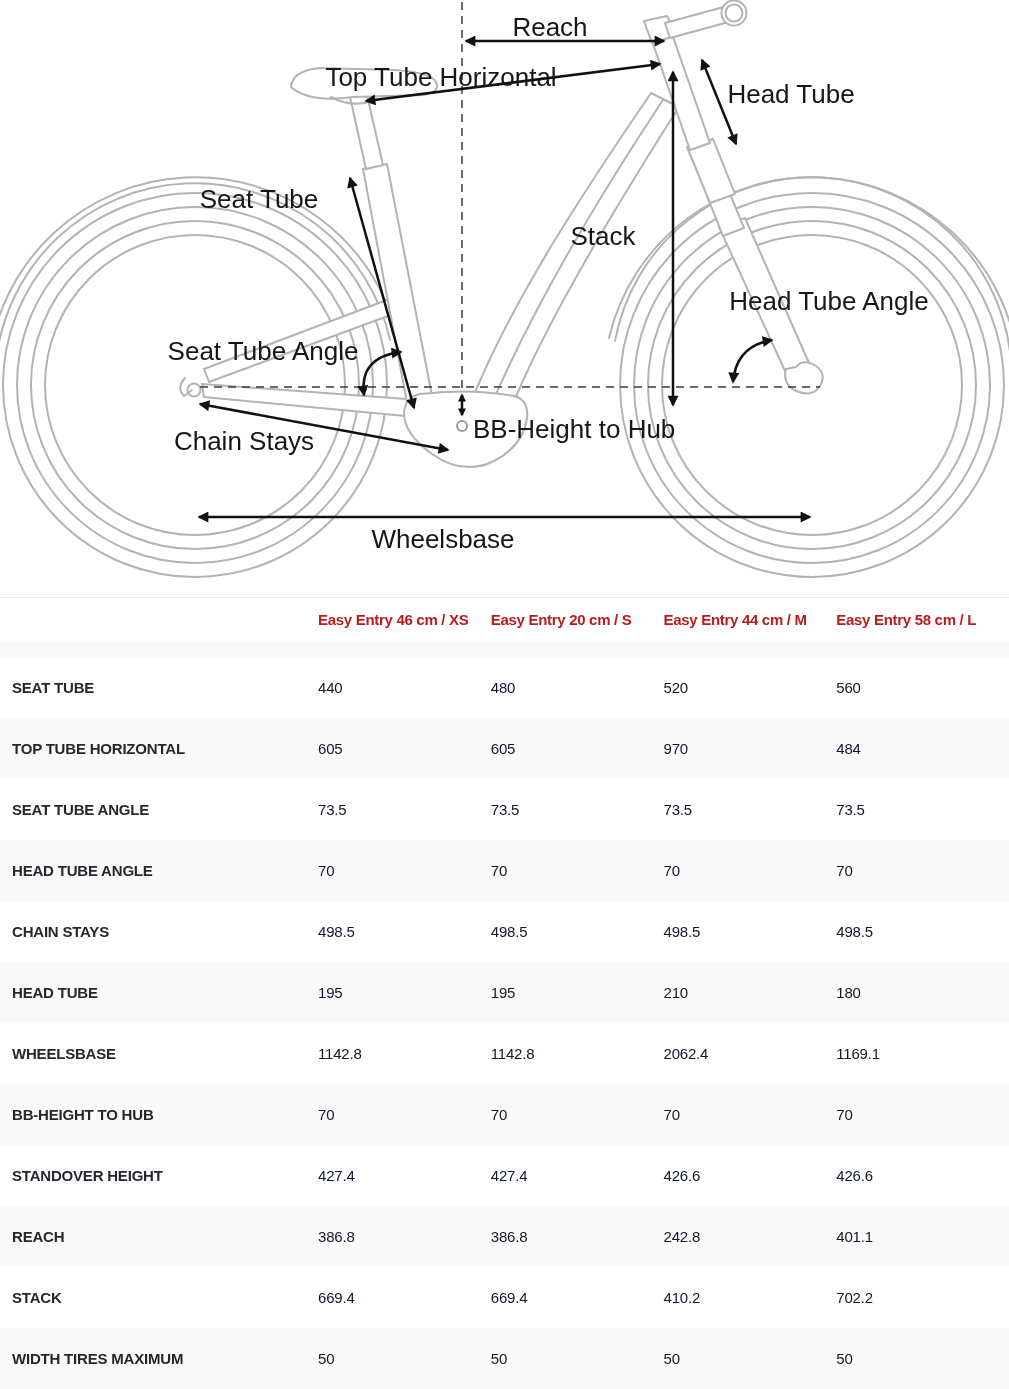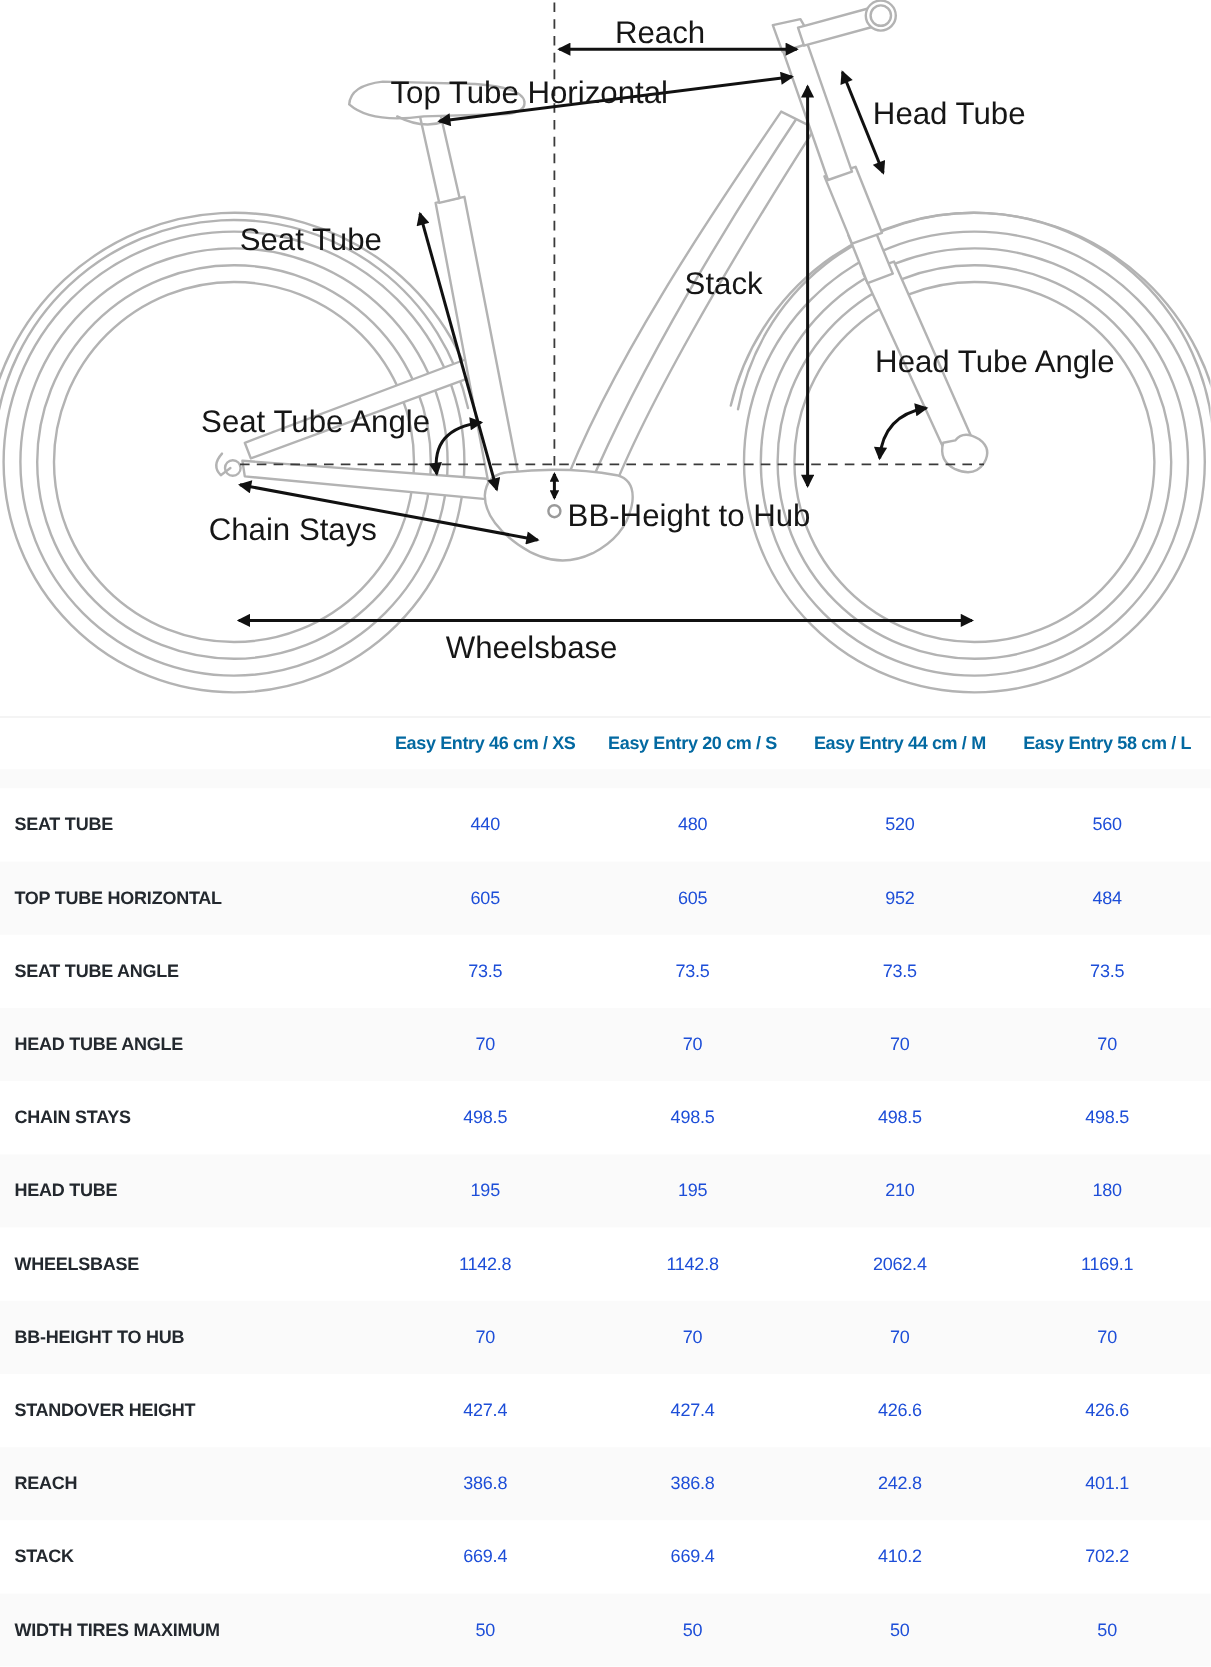--- a/index.html
+++ b/index.html
@@ -6,22 +6,22 @@
   body{width:1009px;font-family:"Liberation Sans",sans-serif;-webkit-font-smoothing:antialiased;}
   .page{width:1009px;height:1389px;background:#fff;overflow:hidden;}
   .diagram{width:1009px;height:597px;position:relative;}
   .geo-table{width:1009px;border-top:1px solid #ededed;box-sizing:border-box;}
   .trow{display:grid;grid-template-columns:318px repeat(4,1fr);align-items:center;height:61px;}
   .thead-row{height:43px;}
   .head-gap{height:16px;background:#fafafa;}
   .even{background:#fafafa;}
   .odd{background:#ffffff;}
   .rlabel{padding-left:12px;font-weight:bold;font-size:15px;letter-spacing:-0.2px;color:#23282e;text-transform:uppercase;}
-  .val{text-align:center;font-size:15px;color:#1d4ed8;letter-spacing:-0.2px;}
-  .colh{text-align:center;font-weight:bold;font-size:15px;color:#0369a1;letter-spacing:-0.3px;}
+  .val{font-size:15px;color:#0f172a;letter-spacing:-0.2px;}
+  .colh{font-weight:bold;font-size:15px;color:#b91c1c;letter-spacing:-0.3px;}
   .diagram svg text{font-family:"Liberation Sans",sans-serif;font-size:26px;fill:#161616;}
 </style>
 </head>
 <body>
 
 <div class="page">
 
   <div class="diagram">
     <svg width="1009" height="597" viewBox="0 0 1009 597">
       <defs>
@@ -127,21 +127,21 @@
       <div class="val">440</div>
       <div class="val">480</div>
       <div class="val">520</div>
       <div class="val">560</div>
     </div>
 
     <div class="trow even">
       <div class="rlabel">TOP TUBE HORIZONTAL</div>
       <div class="val">605</div>
       <div class="val">605</div>
-      <div class="val">952</div>
+      <div class="val">970</div>
       <div class="val">484</div>
     </div>
 
     <div class="trow odd">
       <div class="rlabel">SEAT TUBE ANGLE</div>
       <div class="val">73.5</div>
       <div class="val">73.5</div>
       <div class="val">73.5</div>
       <div class="val">73.5</div>
     </div>

